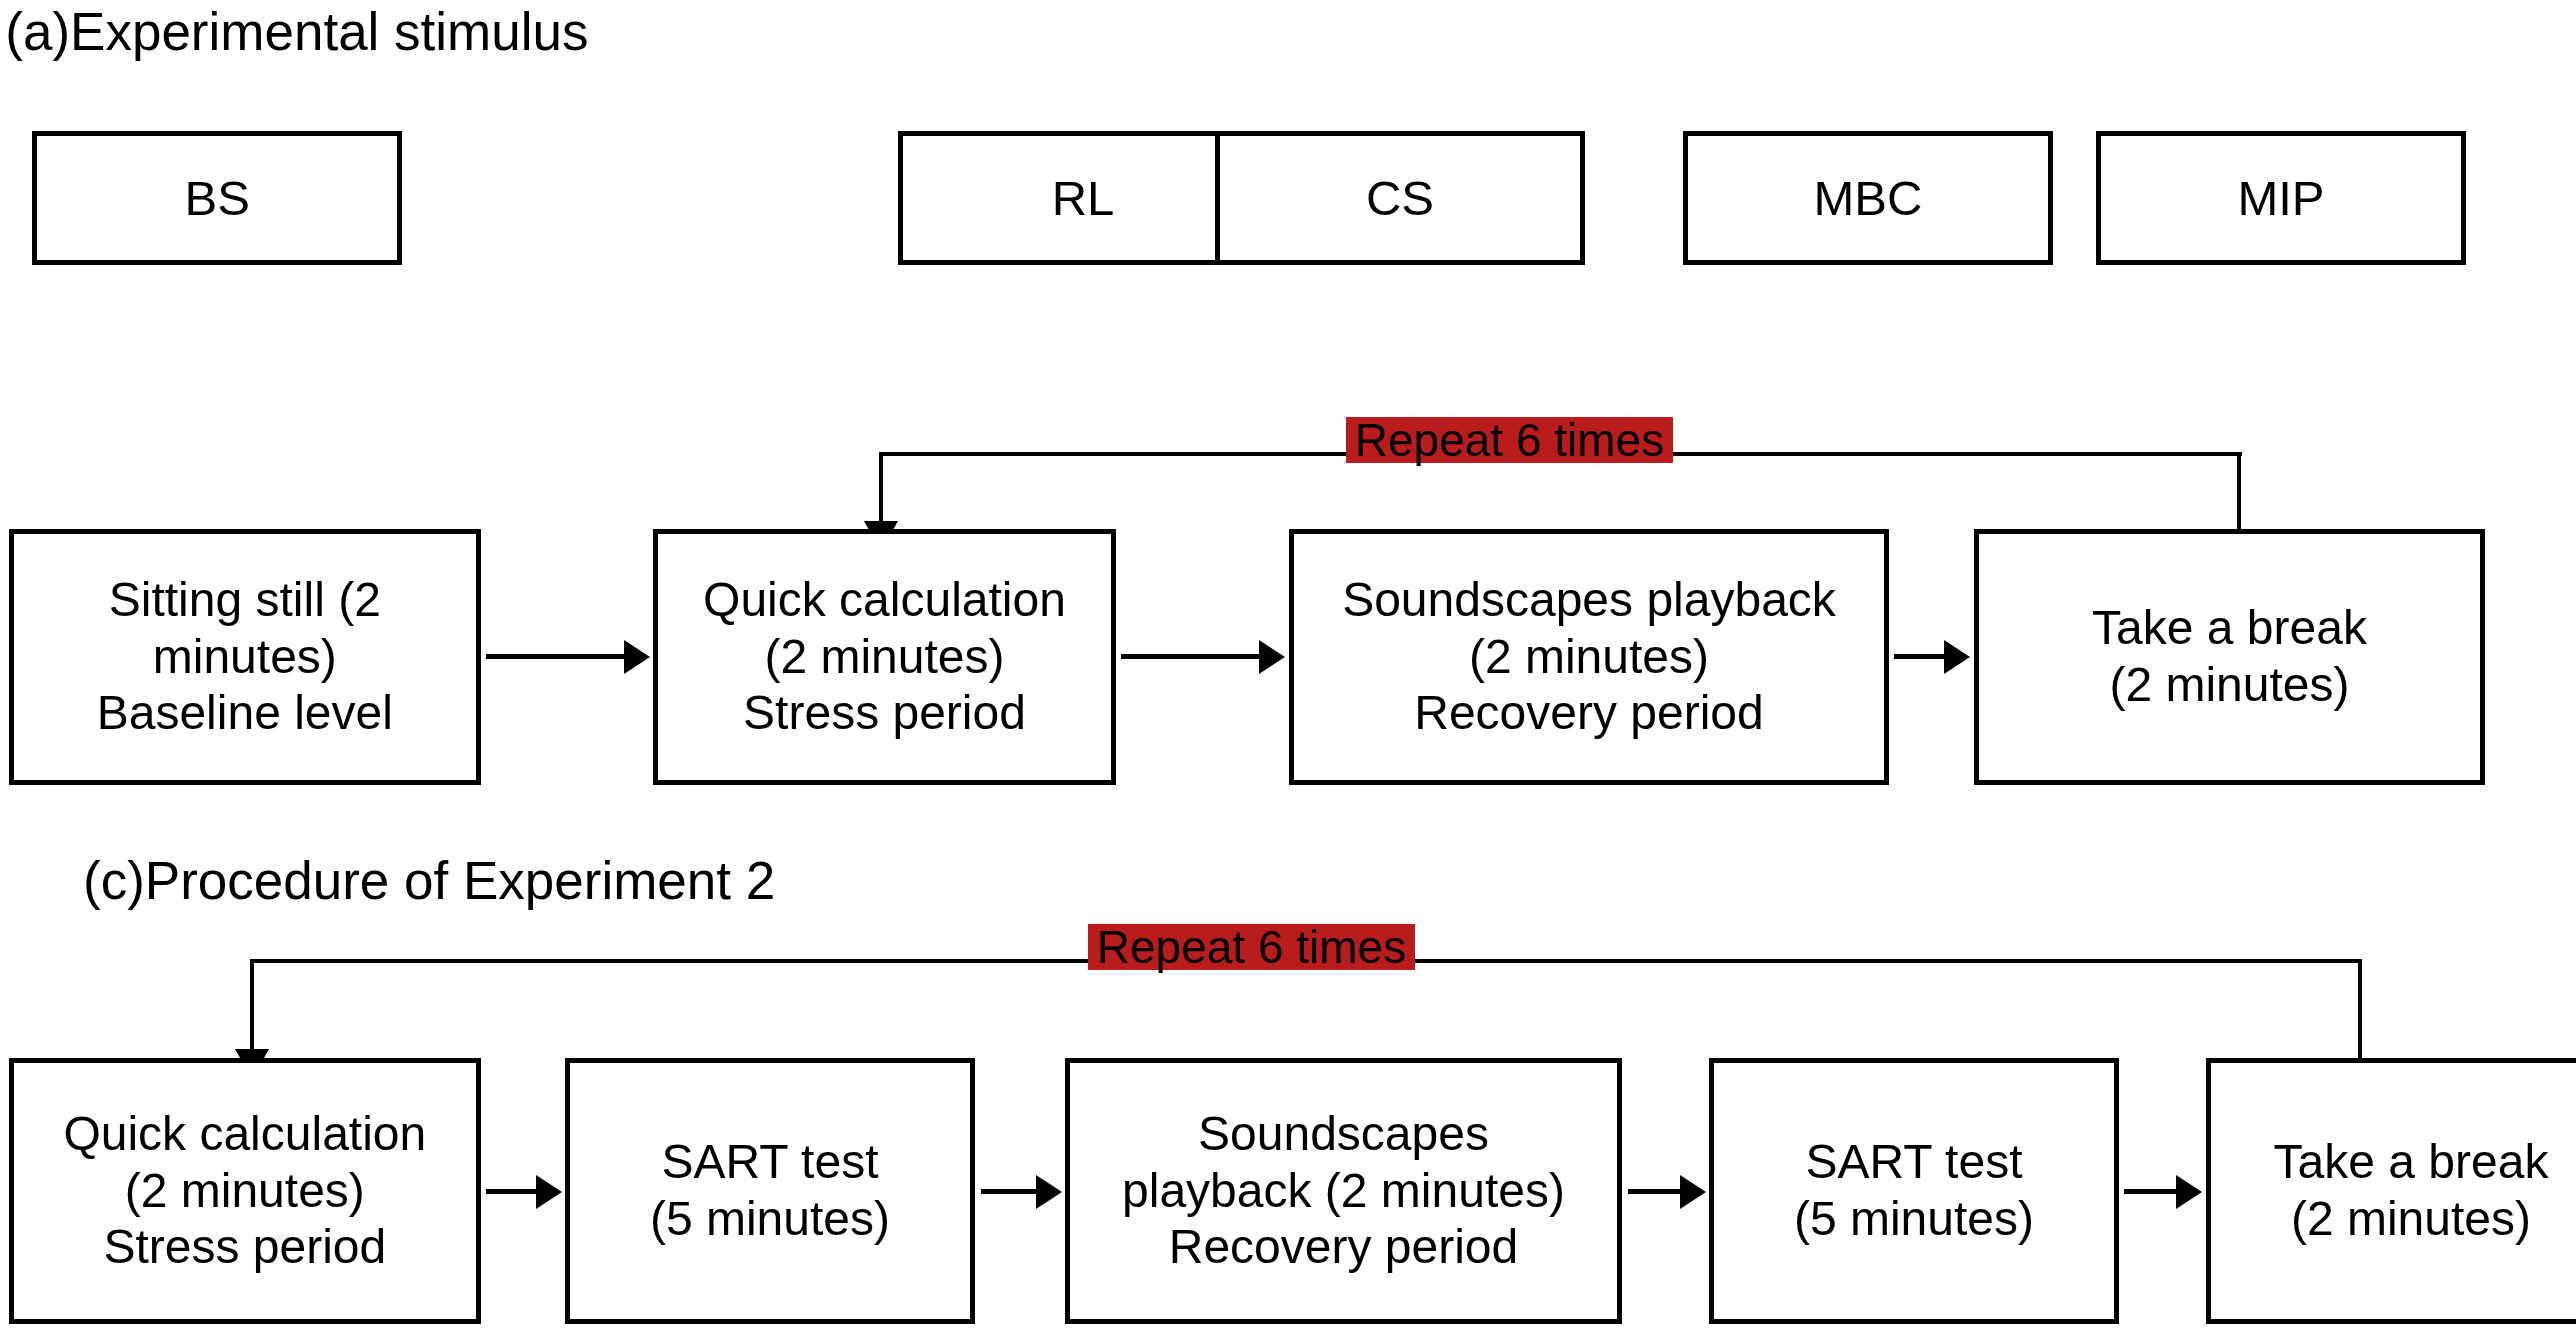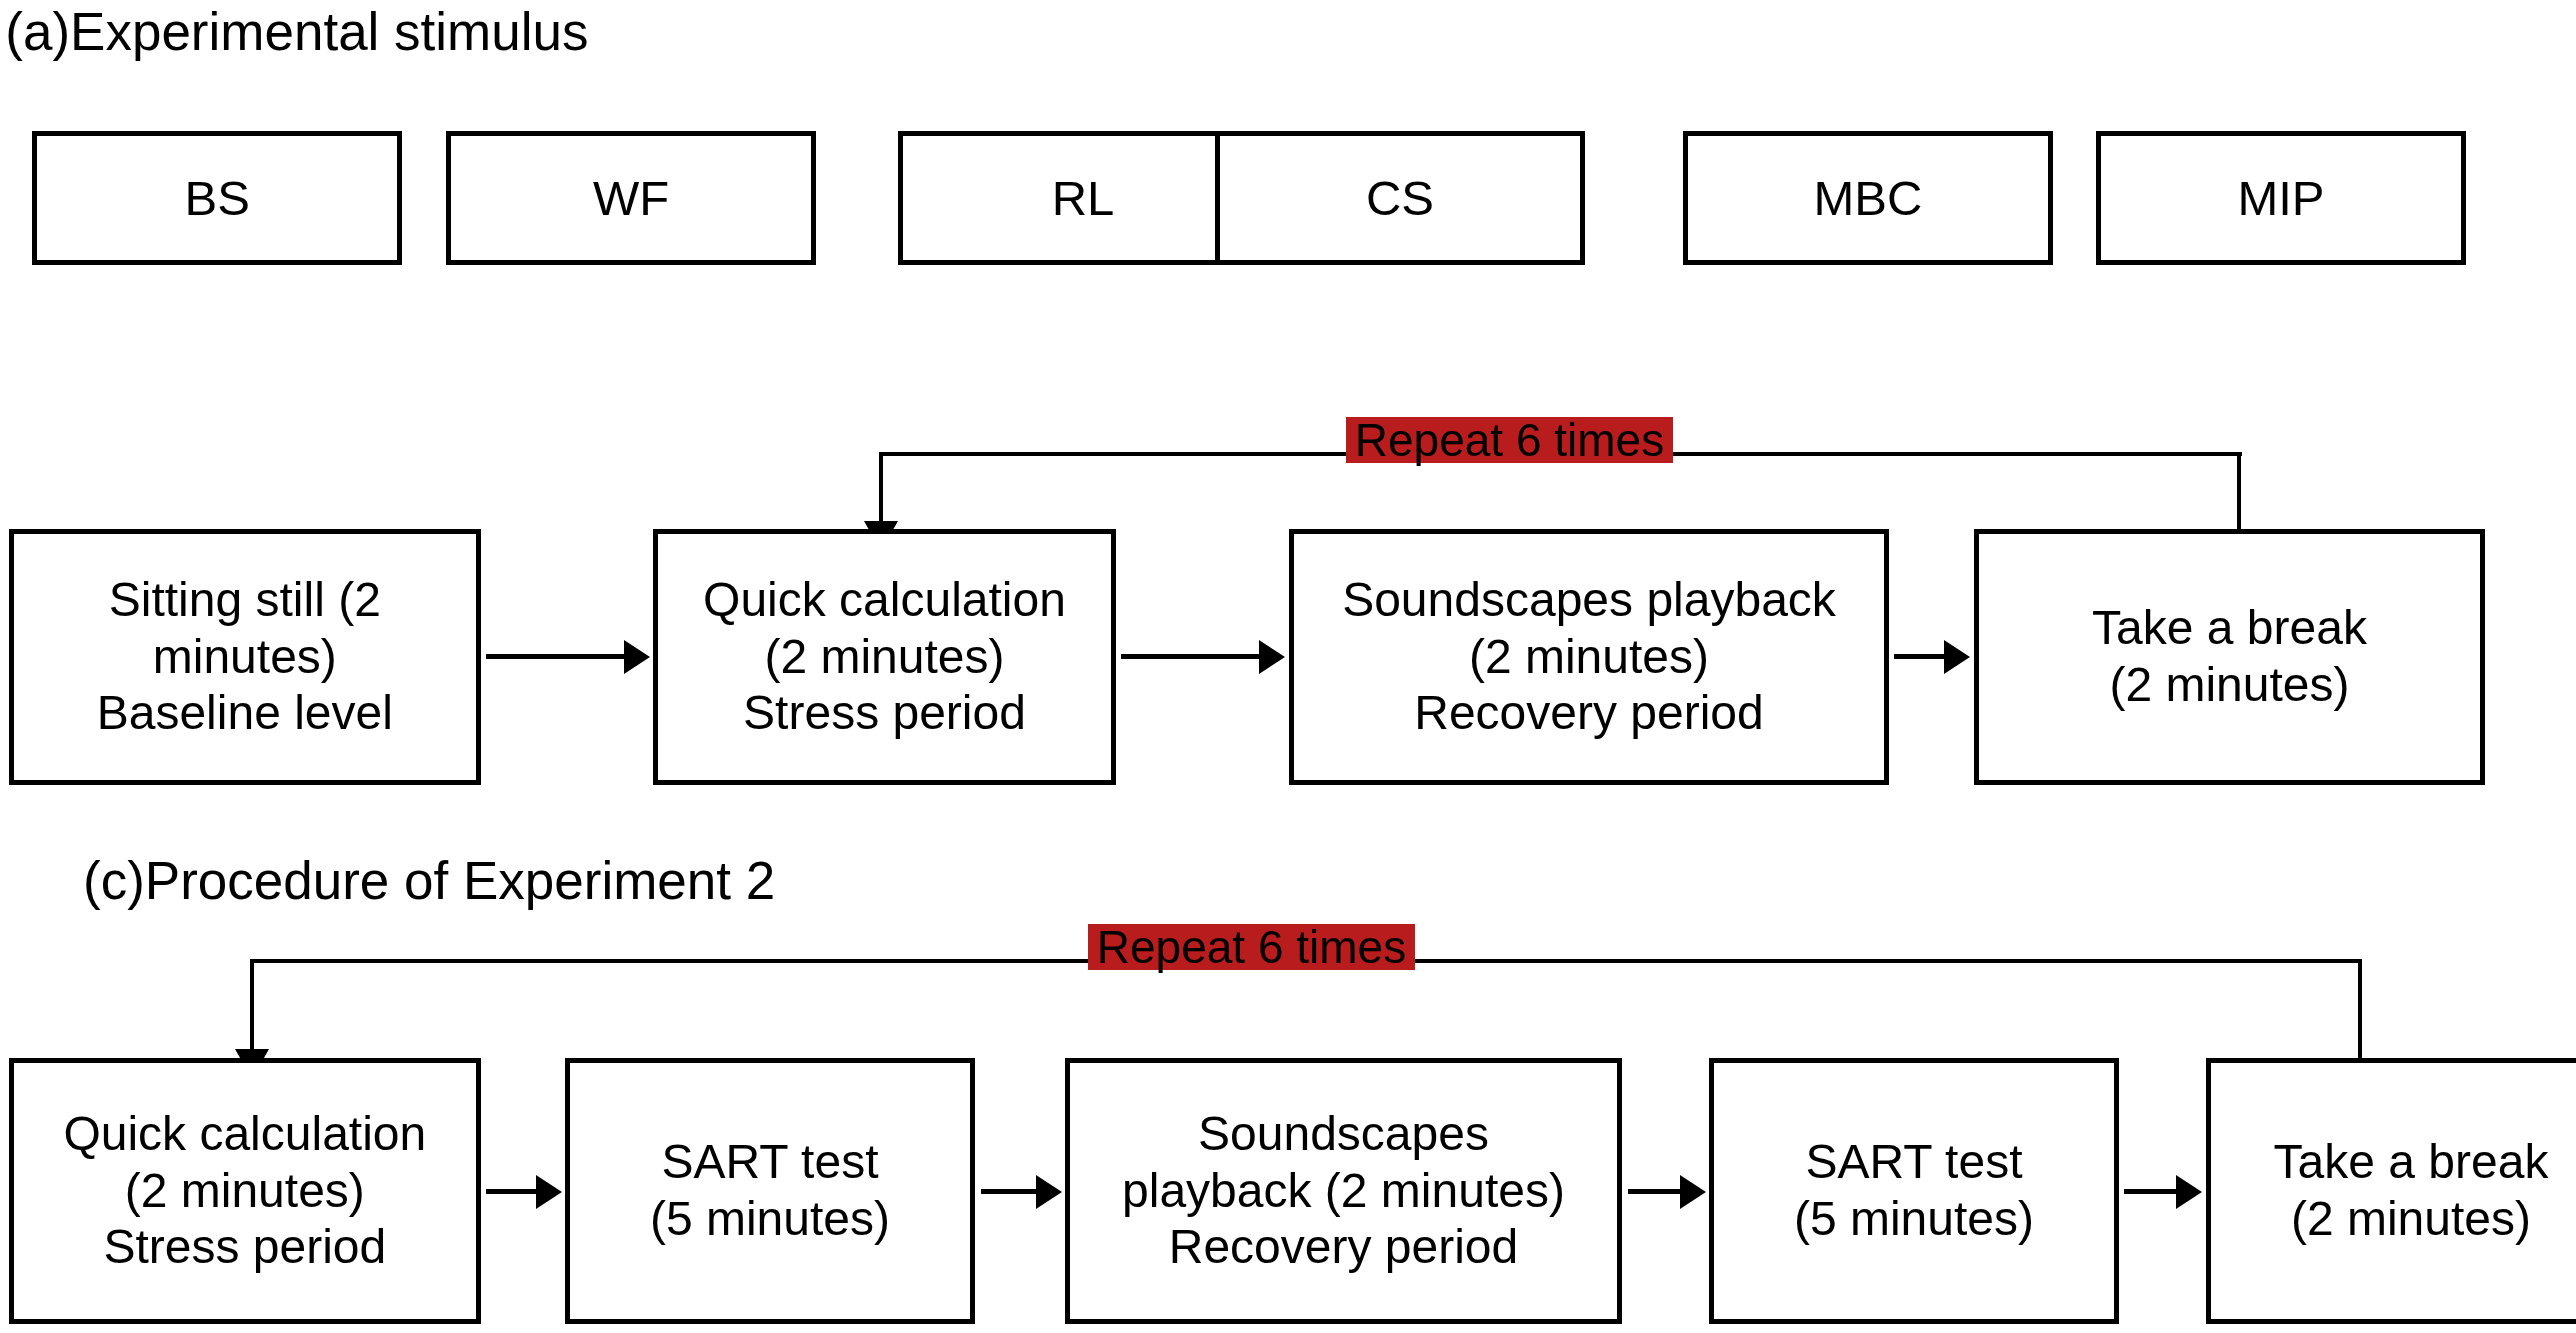--- a/index.html
+++ b/index.html
@@ -122,23 +122,20 @@
 </head>
 <body>
 
 <div id="canvas">
 
   <div class="caption" id="caption-a">(a)Experimental stimulus</div>
 
   <div class="box stim" style="left:12.3px;  width:370px;">
     <span class="line">BS</span>
   </div>
-  <div class="box stim" style="left:426px; width:370px;">
-    <span class="line">WF</span>
-  </div>
   <div class="box stim" style="left:878px; width:370px;">
     <span class="line">RL</span>
   </div>
   <div class="box stim" style="left:1195px; width:370px;">
     <span class="line">CS</span>
   </div>
   <div class="box stim" style="left:1663px; width:370px;">
     <span class="line">MBC</span>
   </div>
   <div class="box stim" style="left:2076px; width:370px;">

